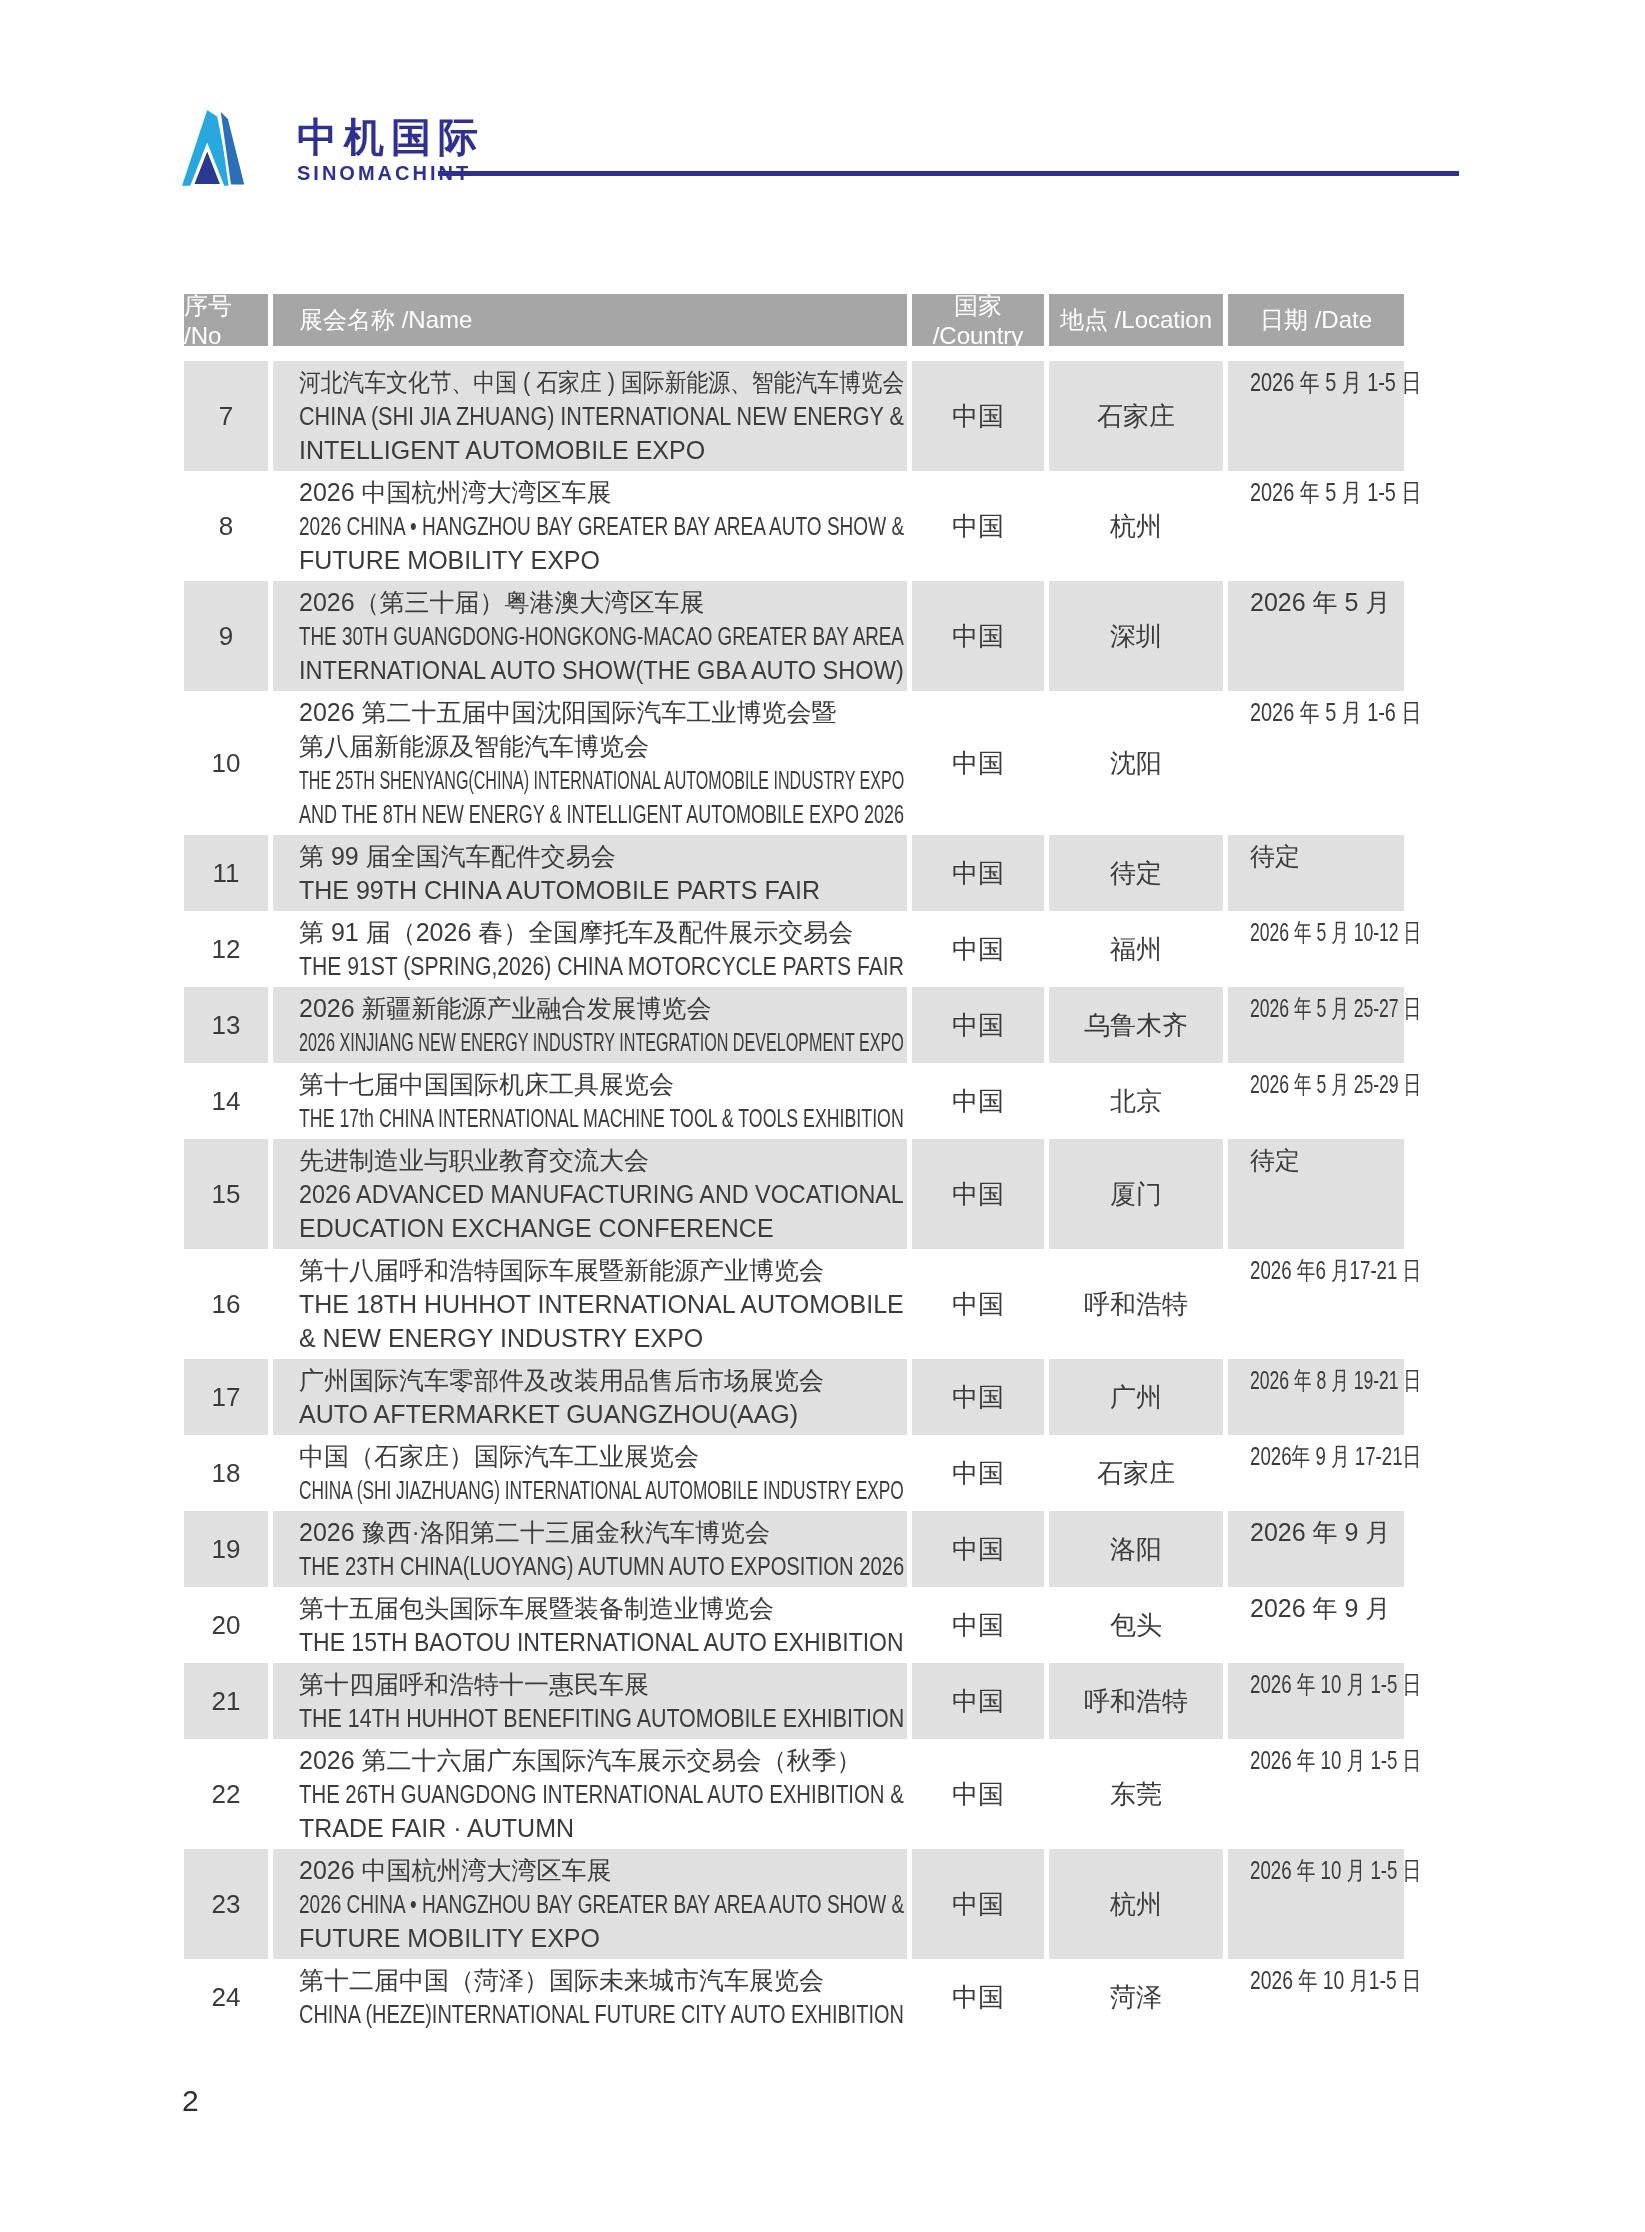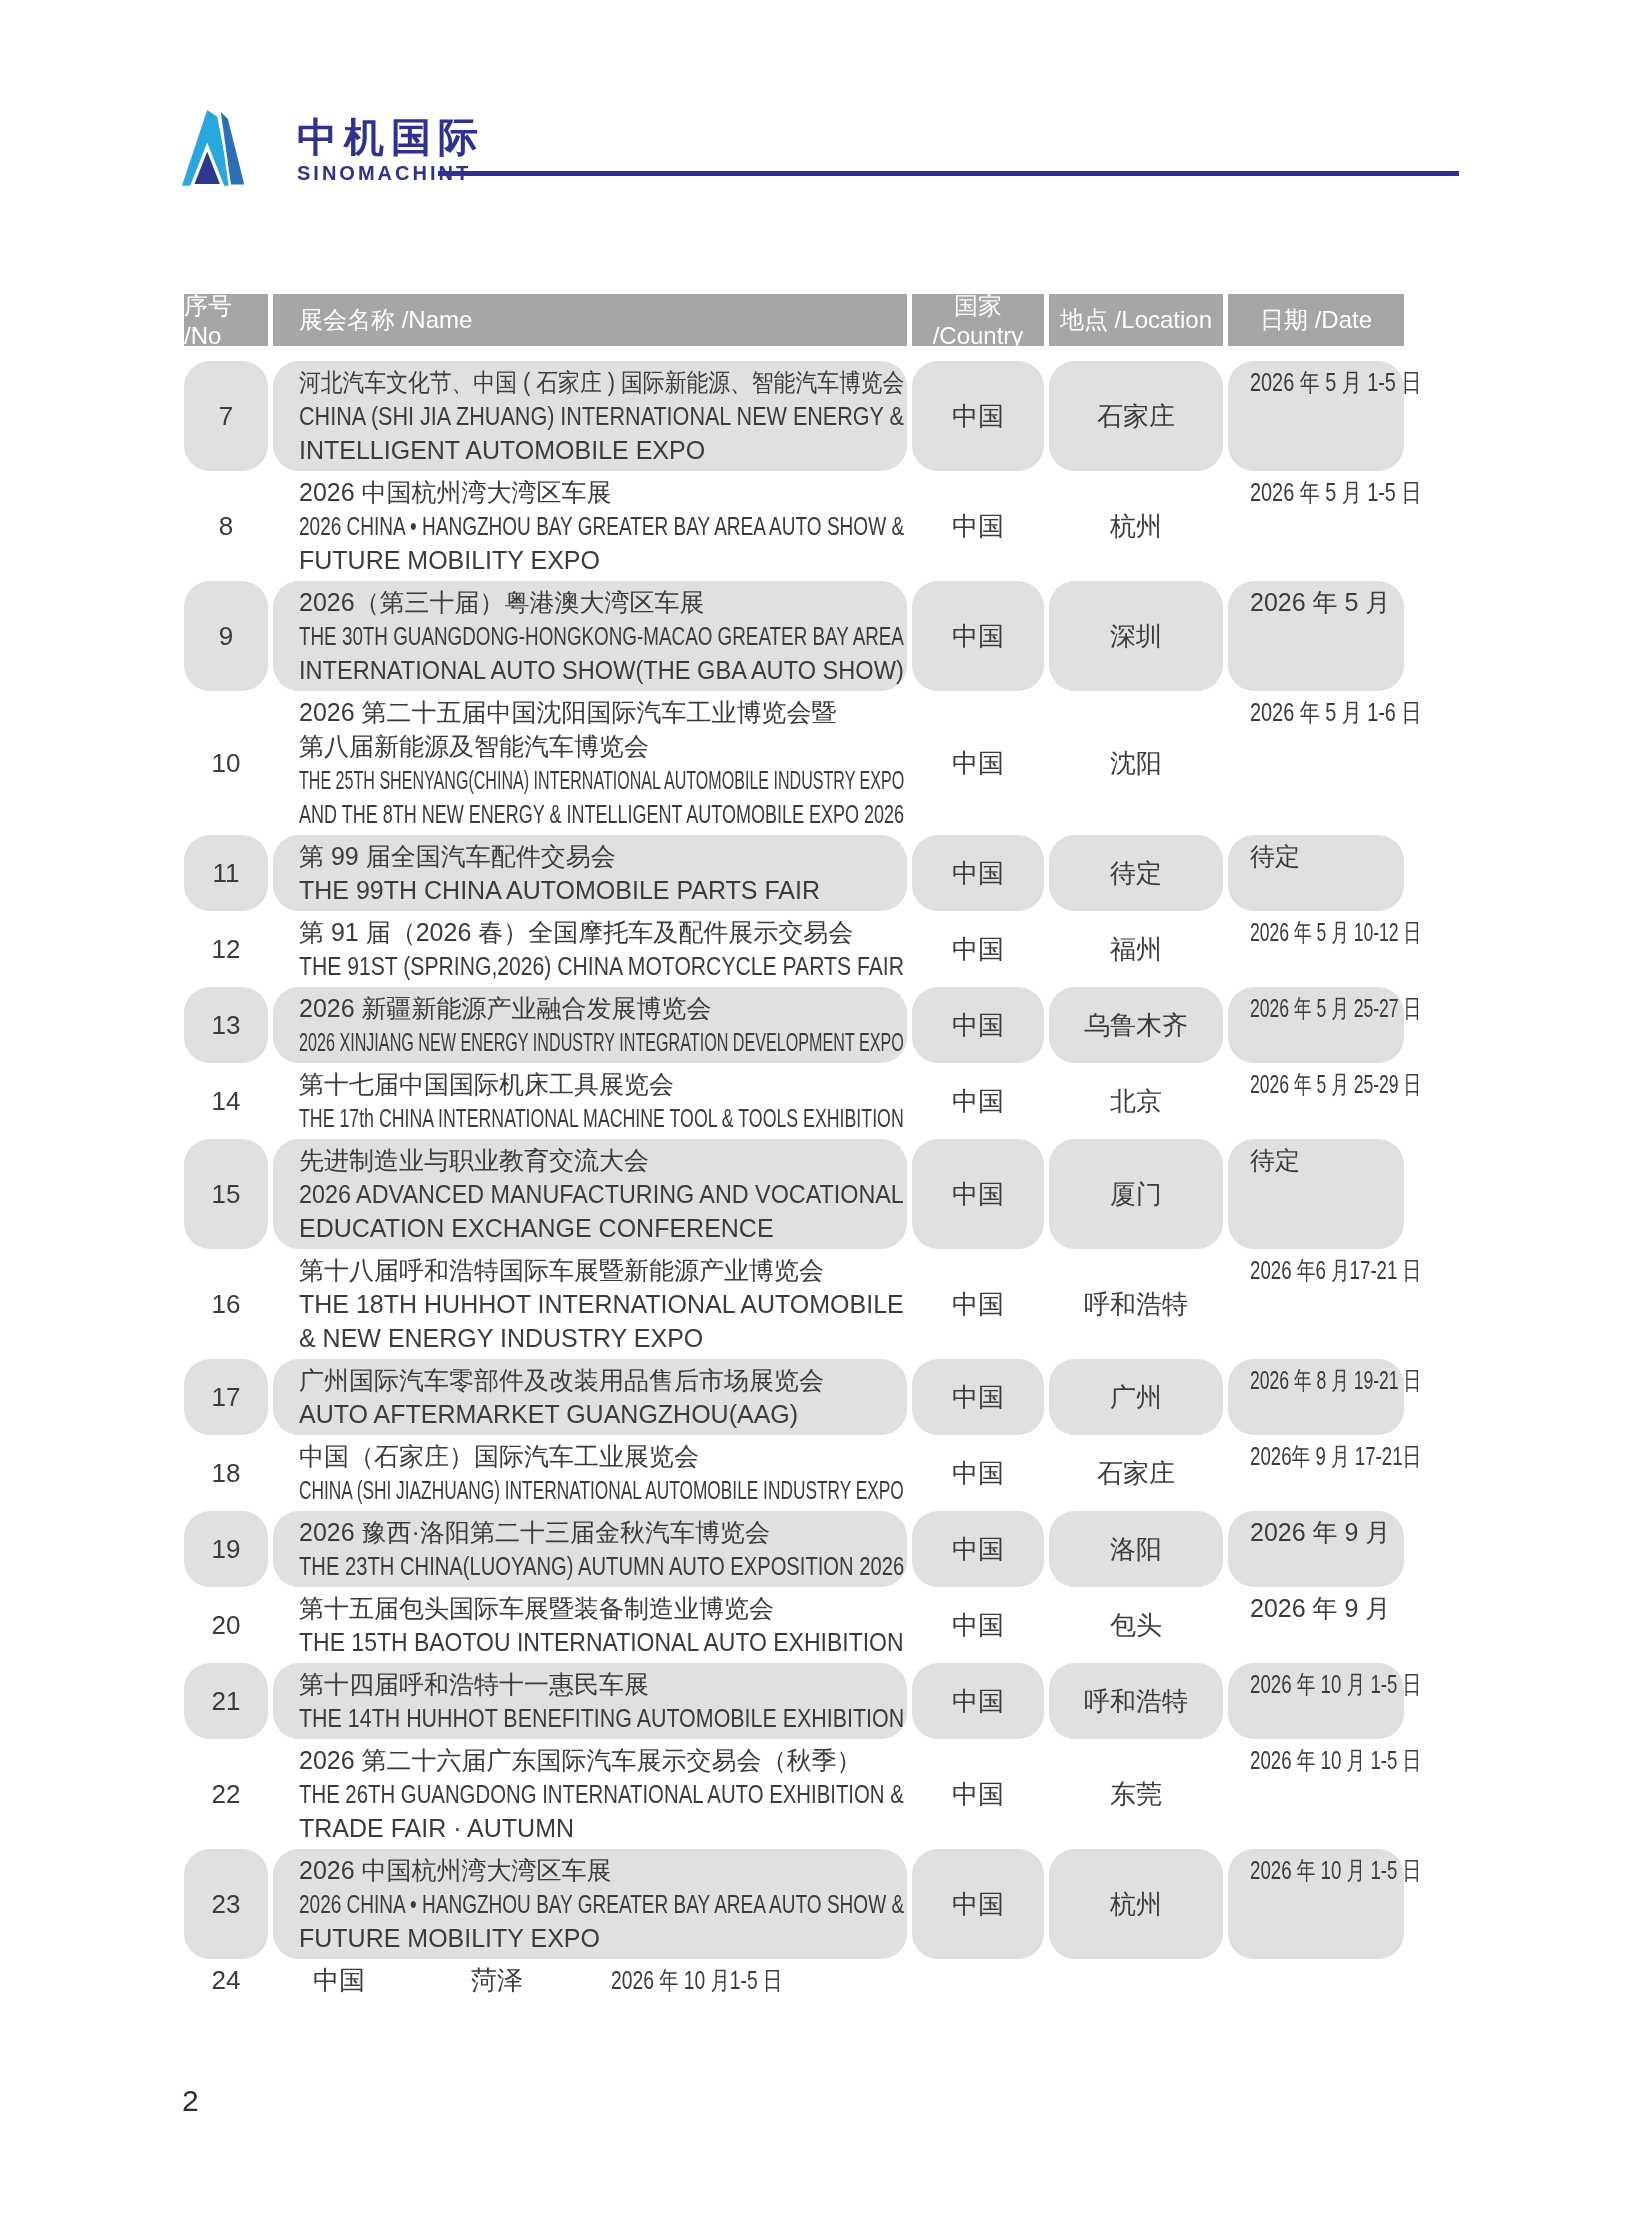--- a/index.html
+++ b/index.html
@@ -29,21 +29,21 @@
 
   .thead .cell {
     background:var(--headerBg,#a6a6a6); color:#ffffff; font-size:24px;
     display:flex; align-items:center; justify-content:center;
   }
   .thead .c-name { justify-content:flex-start; padding-left:26px; }
 
   .tbody { margin-top:15px; }
   .trow { display:flex; gap:5px; }
   .trow .cell { background:#ffffff; color:var(--text,#3b3b3b); }
-  .trow.stripe .cell { background:var(--stripeBg,#e0e0e0);border-radius:26px; }
+  .trow.stripe .cell { background:var(--stripeBg,#e0e0e0); }
 
   .trow .c-no { display:flex; align-items:center; justify-content:center; font-size:26px; }
   .trow .c-name {
     display:flex; flex-direction:column; justify-content:center;
     padding:4px 6px 4px 26px;
   }
   .trow .c-country, .trow .c-location {
     display:flex; align-items:center; justify-content:center; font-size:26px;
   }
   .trow .c-date {
@@ -324,20 +324,24 @@
       <div class="cell c-country">中国</div>
       <div class="cell c-location">杭州</div>
       <div class="cell c-date">
         <div class="name-line">
           <span class="line-text" style="transform: scaleX(0.746725);">2026 年 10 月 1-5 日</span>
         </div>
       </div>
     </div>
         <div class="trow">
       <div class="cell c-no">24</div>
+      <div class="cell c-name">
+            <div class="name-line"><span class="line-text">第十二届中国（菏泽）国际未来城市汽车展览会</span></div>
+            <div class="name-line"><span class="line-text" style="transform: scaleX(0.797101);">CHINA (HEZE)INTERNATIONAL FUTURE CITY AUTO EXHIBITION</span></div>
+          </div>
       <div class="cell c-country">中国</div>
       <div class="cell c-location">菏泽</div>
       <div class="cell c-date">
         <div class="name-line">
           <span class="line-text" style="transform: scaleX(0.77027);">2026 年 10 月1-5 日</span>
         </div>
       </div>
     </div>
       </div>
   </div>

